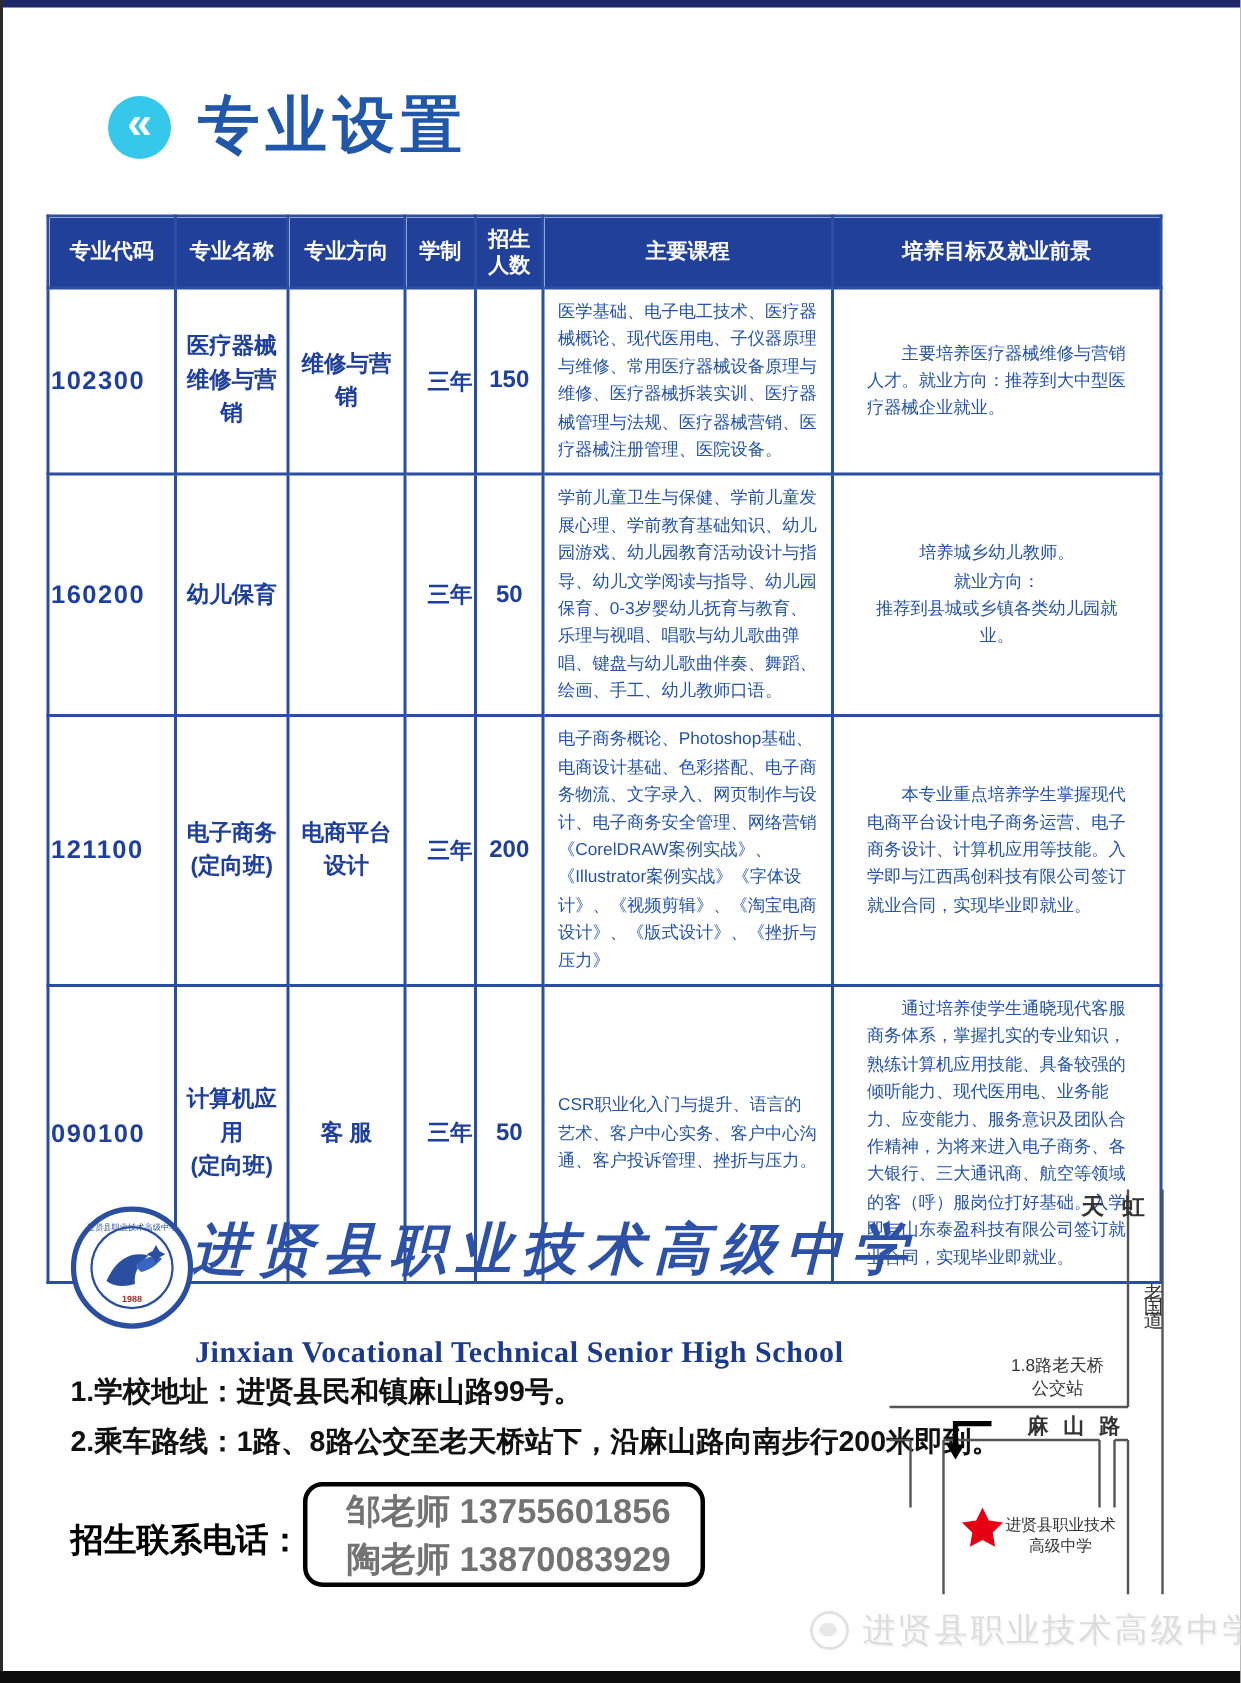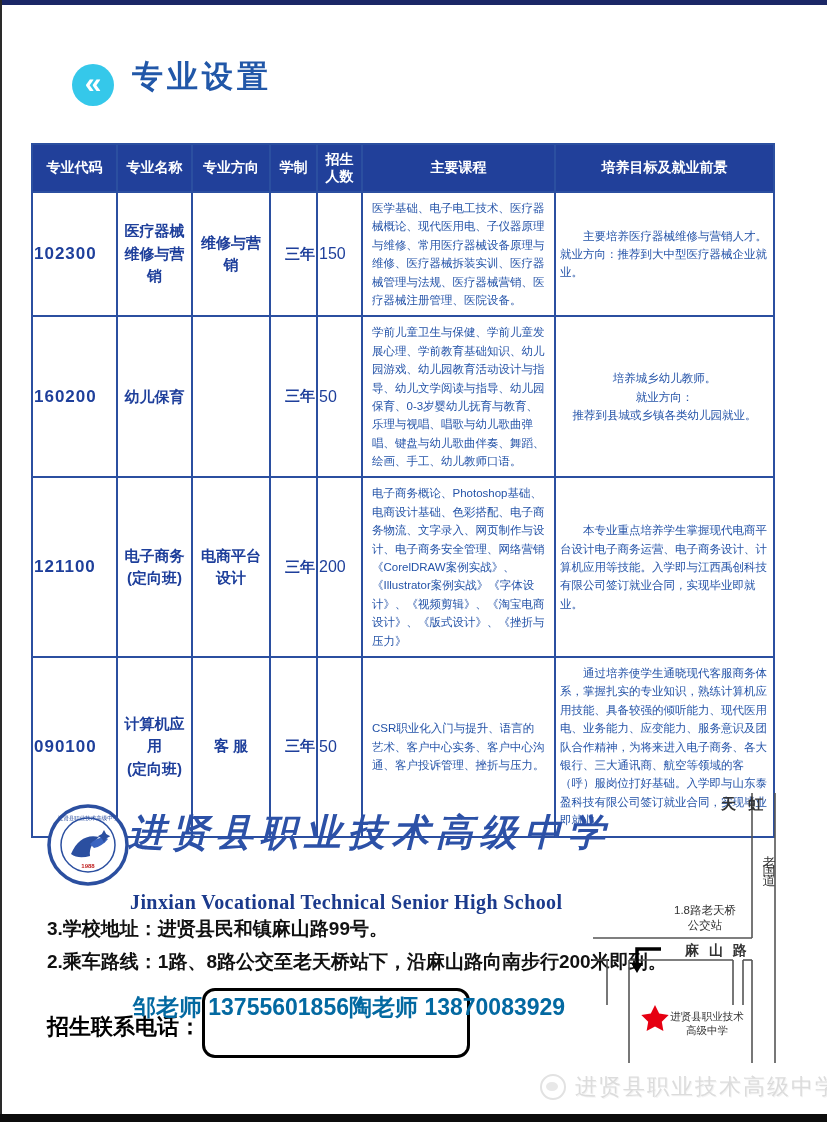--- a/index.html
+++ b/index.html
@@ -14,40 +14,40 @@
 
   
   .header { position:absolute; top:56px; left:72px; display:flex; align-items:flex-start; }
   .hdr-icon {
     width:42px; height:42px; border-radius:50%; background:#35c8ea; color:#fff;
     display:flex; align-items:center; justify-content:center;
     font-size:30px; font-weight:bold; line-height:1; margin-top:8px;
     padding-bottom:4px; box-sizing:border-box;
   }
   .hdr-titles { margin-left:18px; }
-  .hdr-cn { font-size:31px; font-weight:bold; color:#2157a8; letter-spacing:4px; }
+  .hdr-cn { font-size:41px; font-weight:bold; color:#2157a8; letter-spacing:4px; }
   .hdr-py { font-size:27px; font-weight:bold; color:#1b3a8c; letter-spacing:1px; margin-top:5px; }
 
   
   .majors { position:absolute; left:31px; top:143px; }
   table { border-collapse:collapse; table-layout:fixed; width:742px; }
   th, td { border:2px solid #2b4fa0; overflow:hidden; }
   thead th {
     background:#21409a; color:#ffffff; font-size:14px; font-weight:bold;
     text-align:center; vertical-align:middle; white-space:pre-line; line-height:1.25;
   }
   tr.hdr { height:48px; } tr.r1 { height:116px; } tr.r2 { height:148px; }
   tr.r3 { height:161px; } tr.r4 { height:154px; }
   td { color:#1e3f9b; vertical-align:middle; }
   td.c-code { font-size:17px; font-weight:bold; text-align:left; letter-spacing:1px; }
   td.c-name, td.c-dir { font-size:15px; font-weight:bold; text-align:center; white-space:pre-line; line-height:1.5; }
   td.c-years { font-size:15px; font-weight:bold; text-align:right; }
-  td.c-enr { font-size:16px; font-weight:normal; text-align:left; }
+  td.c-enr { font-size:16px; font-weight:bold; text-align:center; }
   td.c-courses { font-size:11.5px; line-height:1.6; padding:6px 9px; color:#2453a8; }
-  td.c-goals { font-size:11.5px; line-height:1.6; padding:6px 4px; color:#2453a8; }
+  td.c-goals { font-size:11.5px; line-height:1.6; padding:6px 22px; color:#2453a8; }
   .goals-indent { text-indent:2em; }
   .goals-center { text-align:center; white-space:pre-line;border-radius:23px; }
 
   
   .logo { position:absolute; left:47px; top:804px; }
   .school-cn {
     position:absolute; left:128px; top:808px; width:470px;
     font-family:"Liberation Serif", serif; font-style:italic;
     font-size:37px; font-weight:bold; color:#2c51a7; letter-spacing:7px; white-space:nowrap;
   }
@@ -56,22 +56,22 @@
     font-family:"Liberation Serif", serif;
     font-size:20px; font-weight:bold; color:#1b3a8c; letter-spacing:0.4px; white-space:nowrap;margin-top:33px;
   }
 
   
   .info { position:absolute; left:47px; top:912px; font-size:19px; font-weight:bold; color:#111; line-height:1.75; }
   .contact-label { position:absolute; left:47px; top:1012px; font-size:22px; font-weight:bold; color:#000; }
   .phone-box {
     position:absolute; left:202px; top:988px; width:268px; height:70px;
     border:3px solid #000; border-radius:13px; box-sizing:border-box;
-    display:flex; flex-direction:row; justify-content:center; padding-left:26px;
-    font-size:23px; font-weight:bold; color:#0369a1; line-height:1.4; white-space:nowrap;
+    display:flex; flex-direction:column; justify-content:center; padding-left:26px;
+    font-size:23px; font-weight:bold; color:#737373; line-height:1.4; white-space:nowrap;
   }
 
   
   .map { position:absolute; left:583px; top:783px; width:242px; height:280px; }
   .map svg { display:block; }
   .map text { font-family:"Liberation Sans", sans-serif; fill:#333; }
 
   
   .watermark {
     position:absolute; left:540px; top:1072px; display:flex; align-items:center;
@@ -176,21 +176,21 @@
       <path d="M57 26 l2.2 4 4 2.2 -4 2.2 -2.2 4 -2.2-4 -4-2.2 4-2.2 Z" fill="#2b4fa0"></path>
       <text x="41" y="64" text-anchor="middle" font-size="6" fill="#c02020" font-weight="bold">1988</text>
       <text x="41" y="16" text-anchor="middle" font-size="5.5" fill="#2b4fa0">进贤县职业技术高级中学</text>
     </svg>
   </div>
 
   <div class="school-cn">进贤县职业技术高级中学</div>
   <div class="school-en">Jinxian Vocational Technical Senior High School</div>
 
   <div class="info">
-    <div>3.学校地址：进贤县民和镇麻山路99号。</div>
+    <div>1.学校地址：进贤县民和镇麻山路99号。</div>
     <div>2.乘车路线：1路、8路公交至老天桥站下，沿麻山路向南步行200米即到。</div>
   </div>
 
   <div class="contact-label">招生联系电话：</div>
   <div class="phone-box">
     <div>邹老师  13755601856</div>
     <div>陶老师  13870083929</div>
   </div>
 
   <div class="map">

